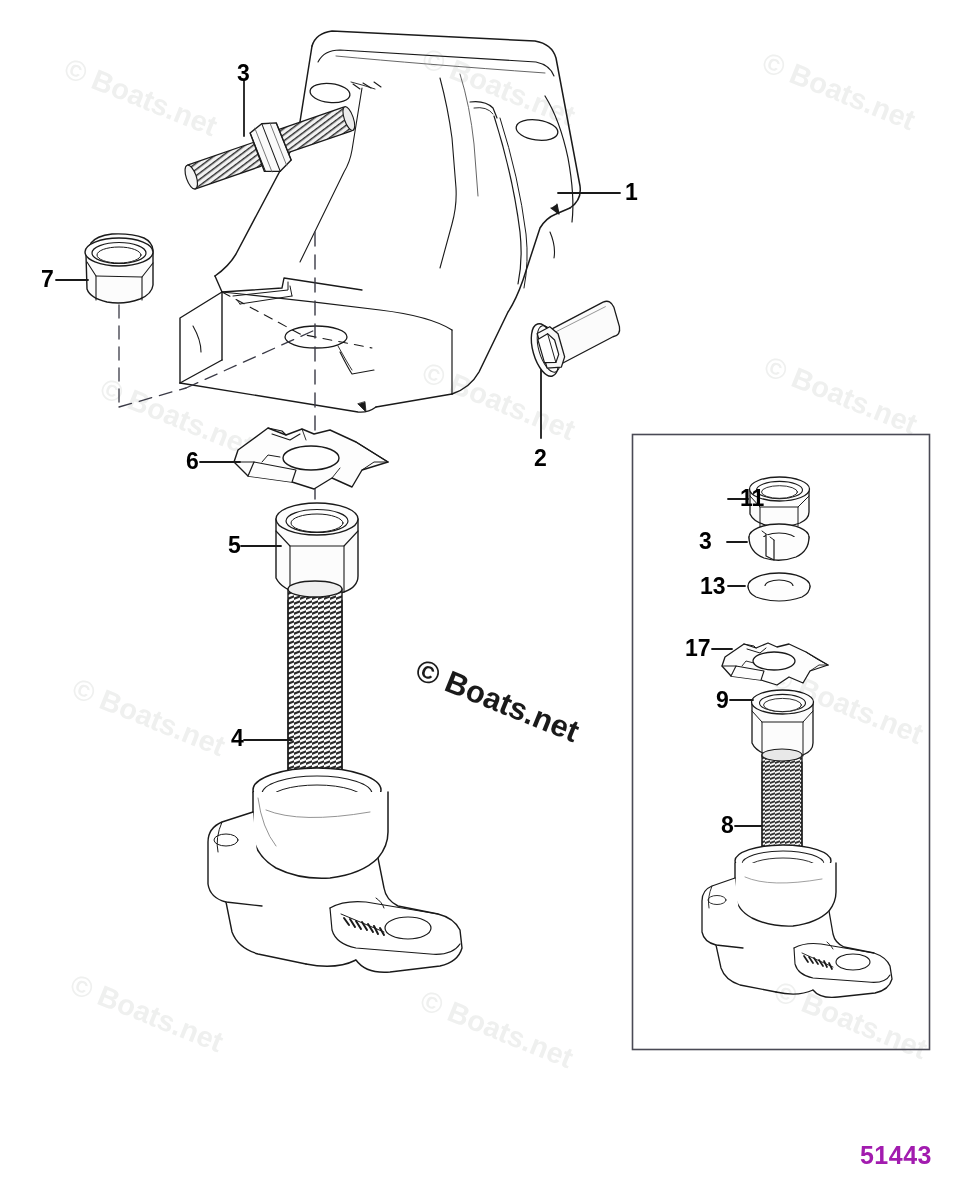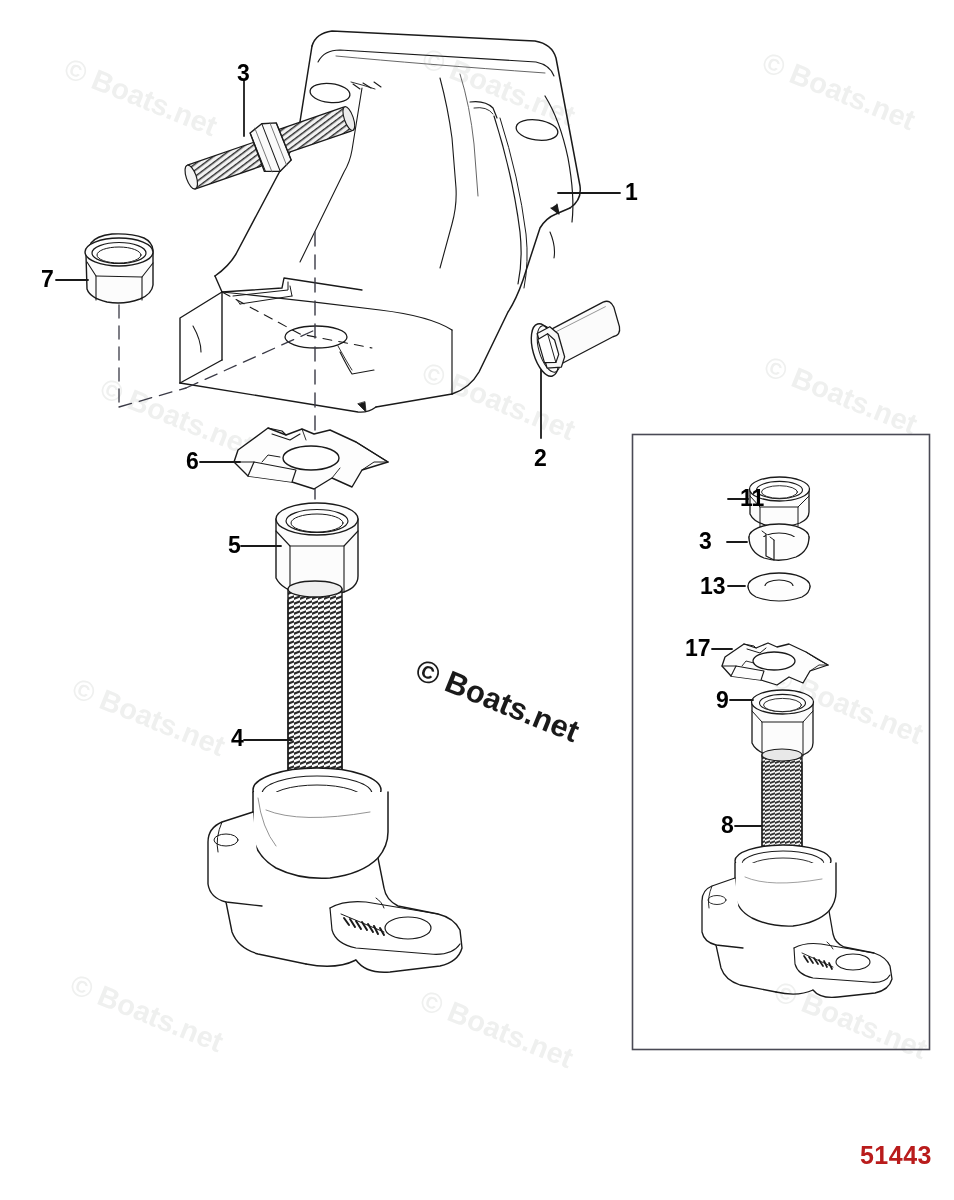--- a/index.html
+++ b/index.html
@@ -34,21 +34,21 @@
     color:#000;
     line-height:23px;
     white-space:nowrap;
   }
   #diagram-number{
     position:absolute;
     right:22px;bottom:30px;
     font-family:"Liberation Sans", sans-serif;
     font-weight:700;
     font-size:25px;
-    color:#b91c1c;
+    color:#a21caf;
     letter-spacing:0.5px;
   }
 </style>
 </head>
 <body>
 
 <div id="stage">
 
   <div class="layer" id="wm-layer">
       <div class="wm" style="left: 72px; top: 52px;">© Boats.net</div>

